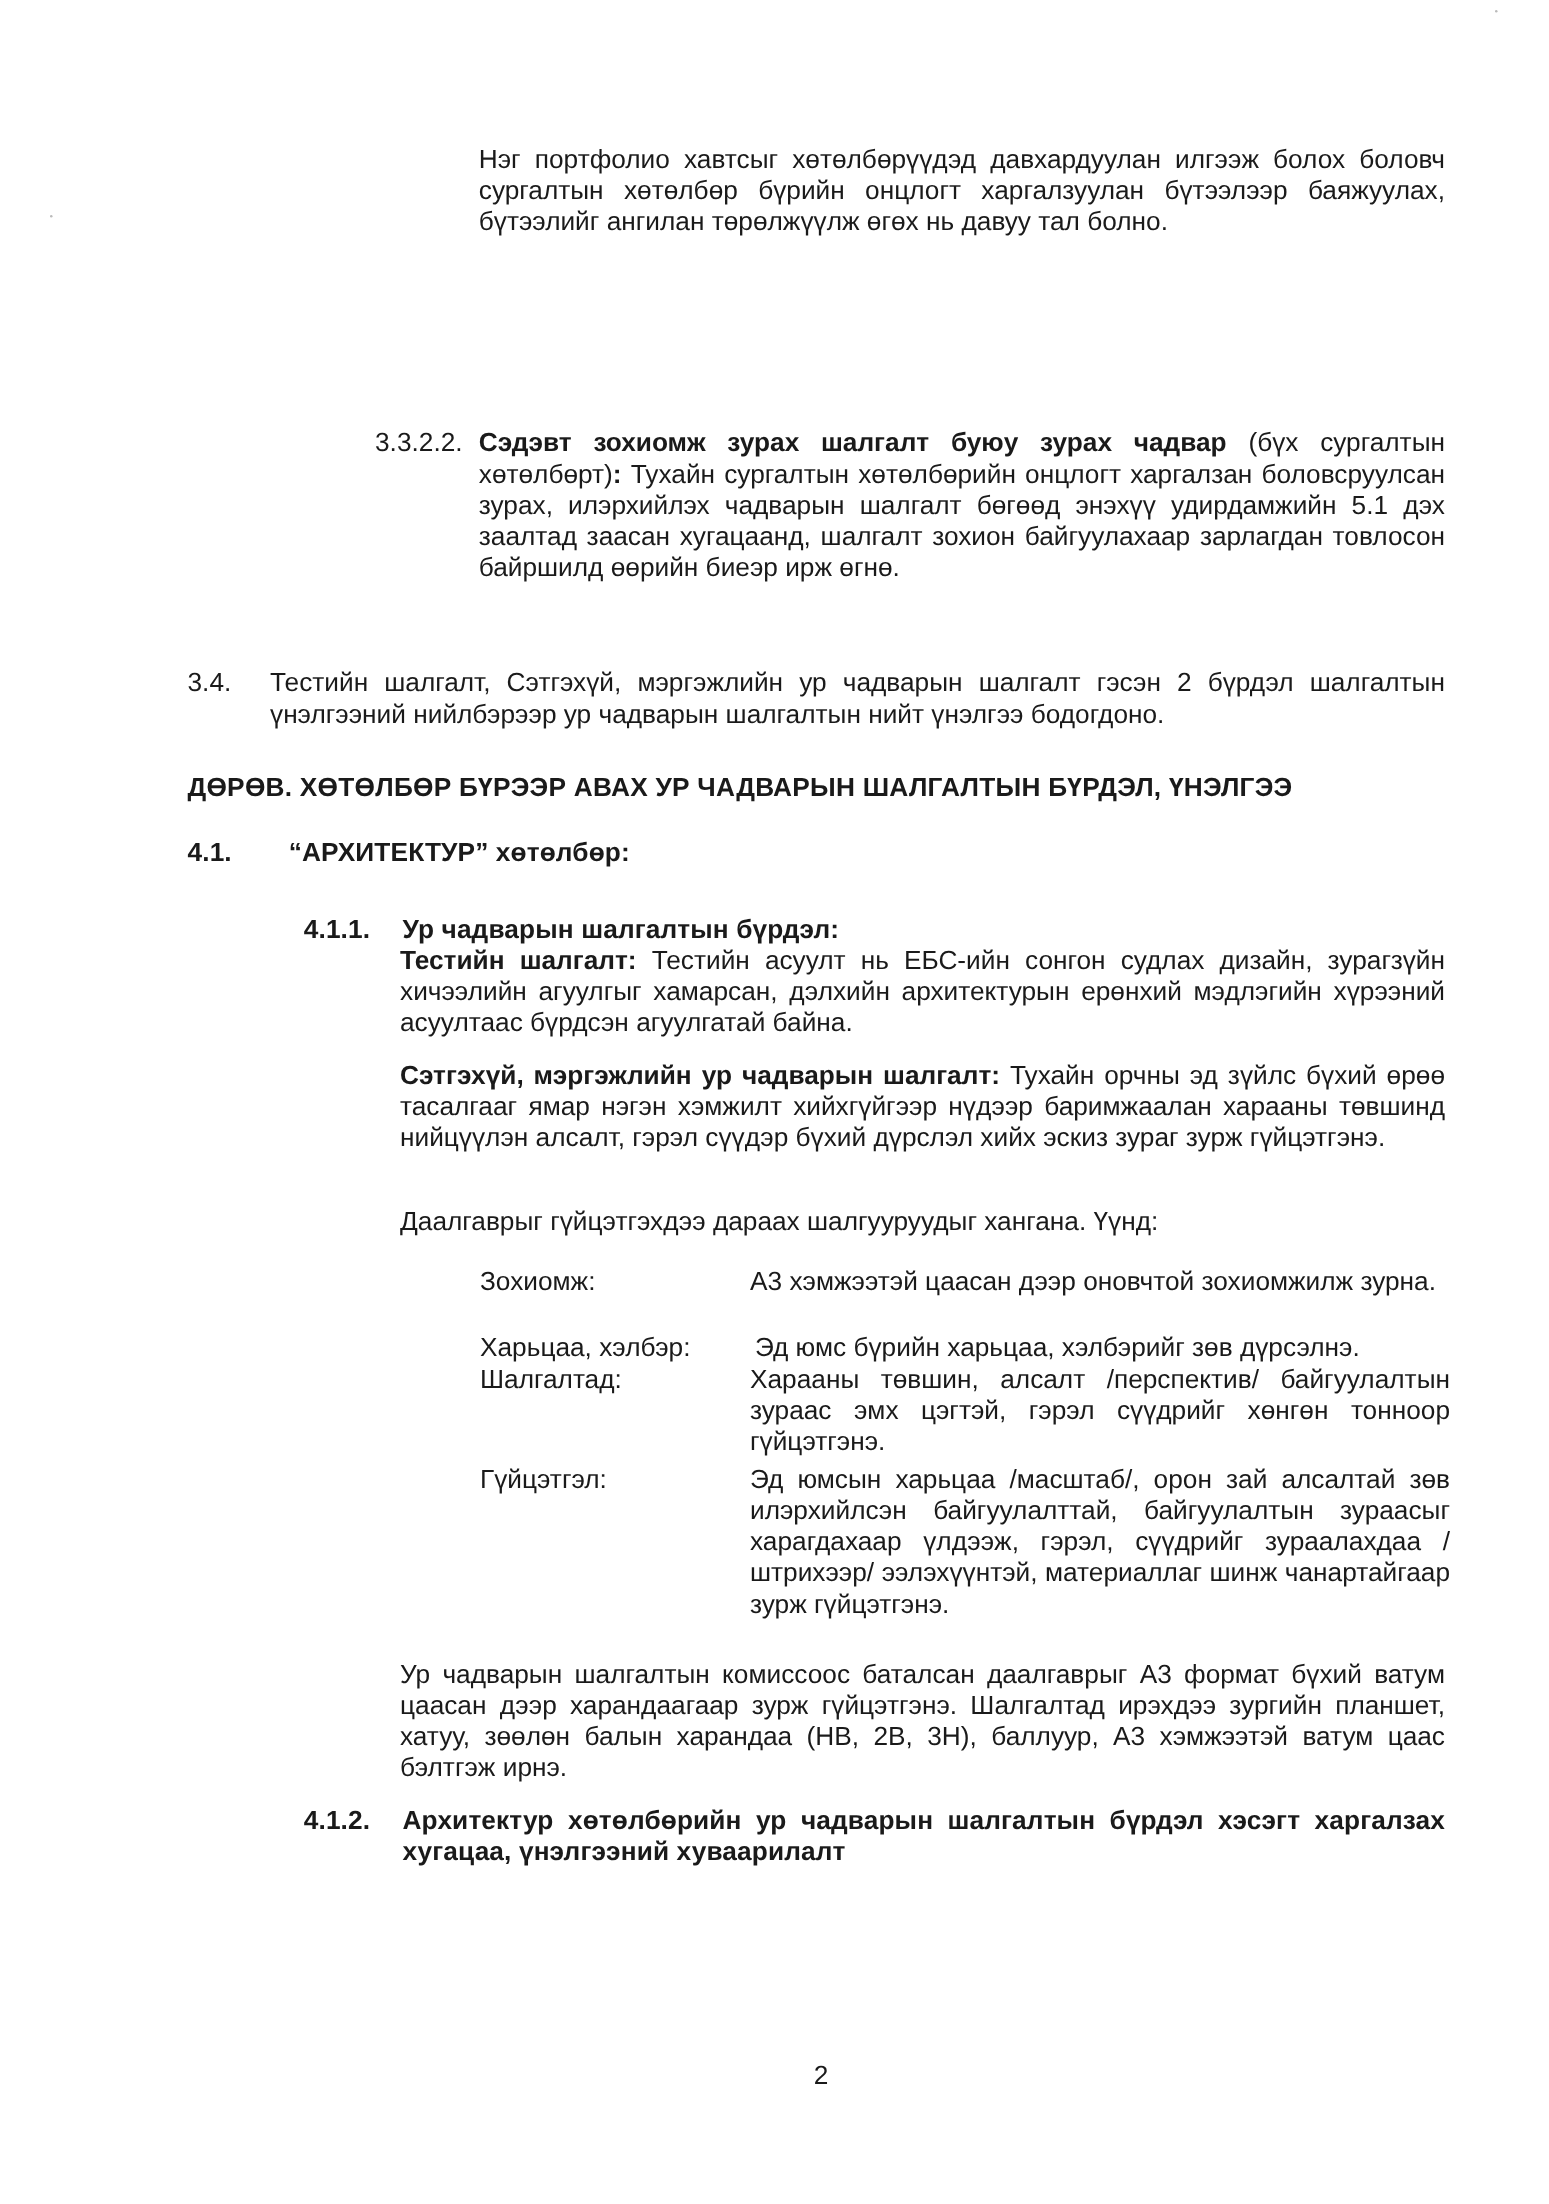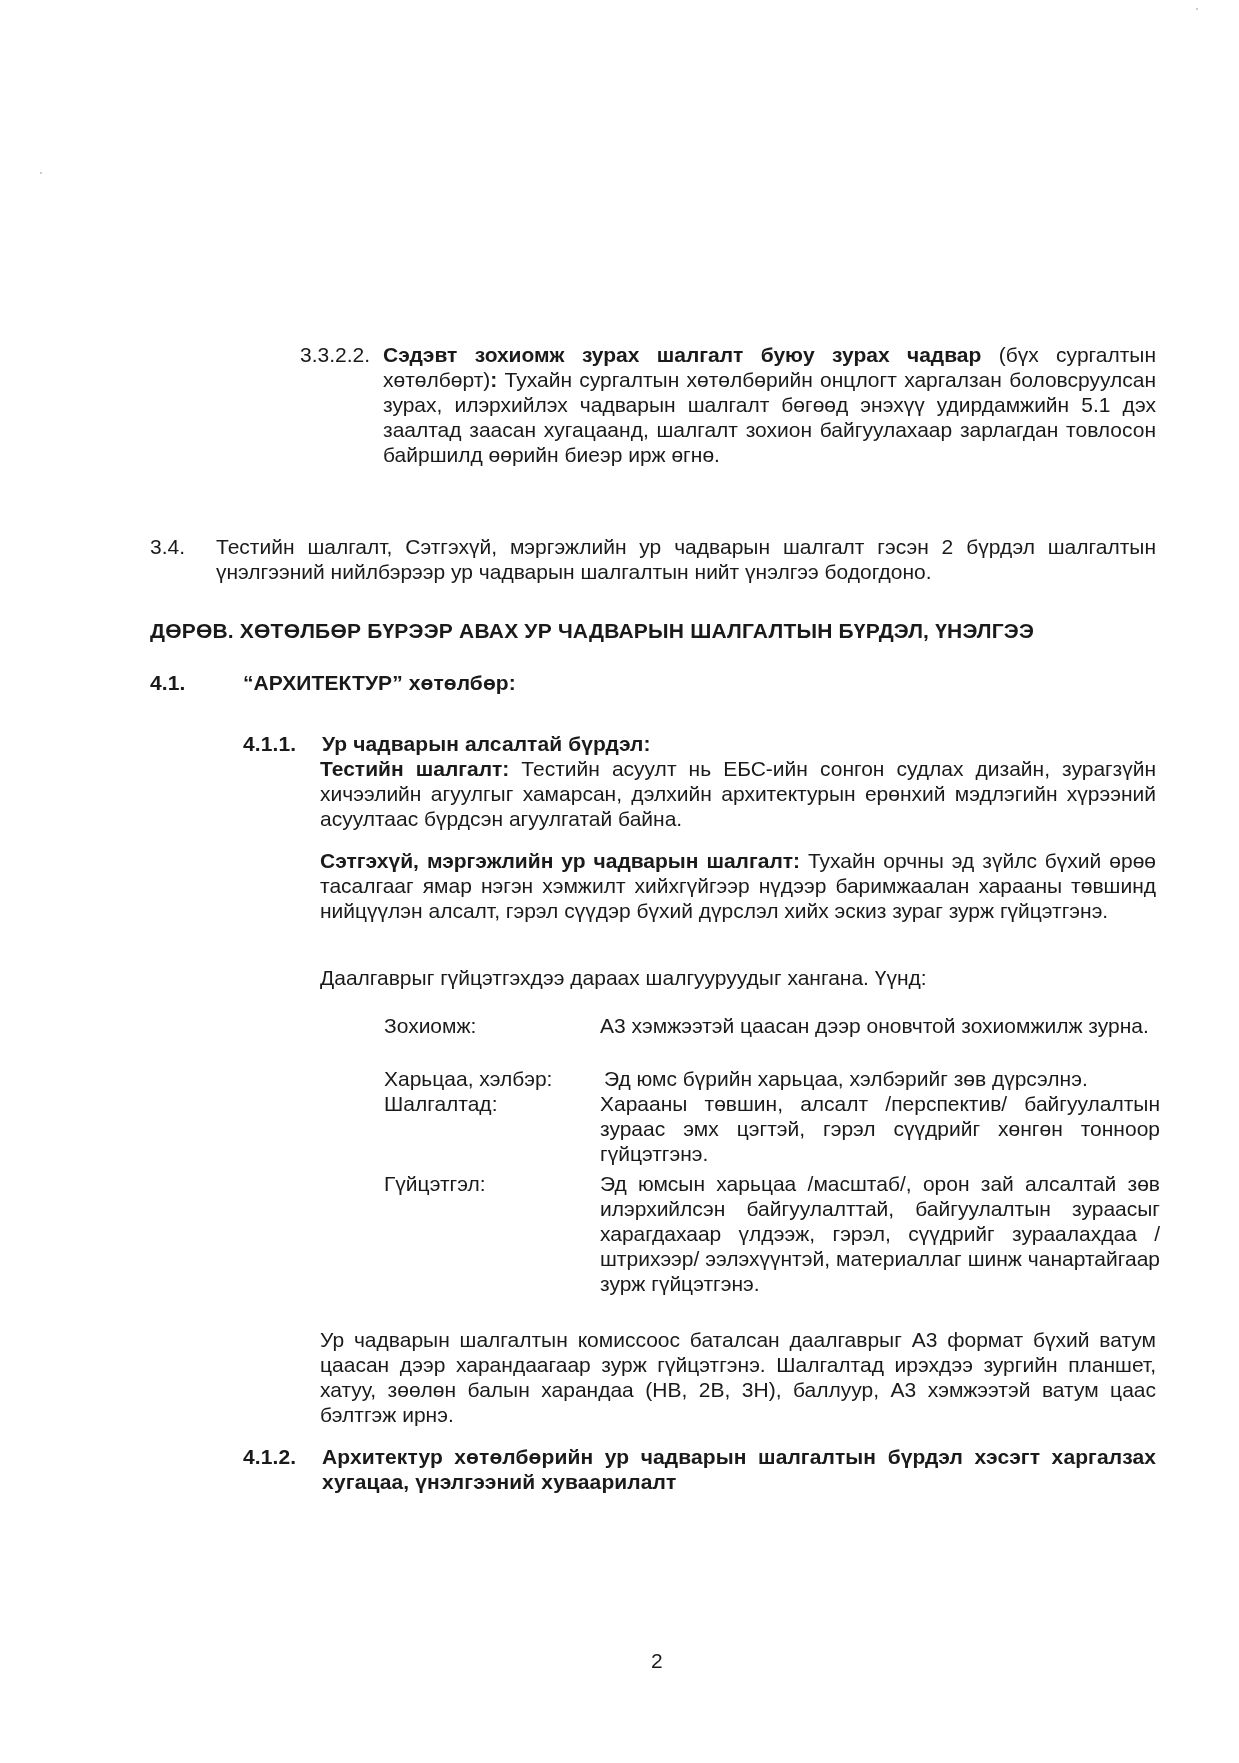--- a/index.html
+++ b/index.html
@@ -18,37 +18,38 @@
   .pagenum { font-size: 21px; }
   .scanmark { position:absolute; width:2px; height:2px; background:#bbb; border-radius:1px; }
 </style>
 </head>
 <body>
 
 <div class="scanmark" style="left:40px;top:172px;"></div>
 <div class="scanmark" style="left:1196px;top:8px;"></div>
 
 <div class="abs just" style="left:383px;top:115px;width:773px;">
+  <p class="para">Нэг портфолио хавтсыг хөтөлбөрүүдэд давхардуулан илгээж болох боловч сургалтын хөтөлбөр бүрийн онцлогт харгалзуулан бүтээлээр баяжуулах, бүтээлийг ангилан төрөлжүүлж өгөх нь давуу тал болно.</p>
 </div>
 
 <div class="abs" style="left:300px;top:342px;">3.3.2.2.</div>
 <div class="abs just" style="left:383px;top:342px;width:773px;">
   <span class="b">Сэдэвт зохиомж зурах шалгалт буюу зурах чадвар</span><span> (бүх сургалтын хөтөлбөрт)</span><span class="b">:</span><span> Тухайн сургалтын хөтөлбөрийн онцлогт харгалзан боловсруулсан зурах, илэрхийлэх чадварын шалгалт бөгөөд энэхүү удирдамжийн 5.1 дэх заалтад заасан хугацаанд, шалгалт зохион байгуулахаар зарлагдан товлосон байршилд өөрийн биеэр ирж өгнө.</span>
 </div>
 
 <div class="abs" style="left:150px;top:534px;">3.4.</div>
 <div class="abs just" style="left:216px;top:534px;width:940px;">Тестийн шалгалт, Сэтгэхүй, мэргэжлийн ур чадварын шалгалт гэсэн 2 бүрдэл шалгалтын үнэлгээний нийлбэрээр ур чадварын шалгалтын нийт үнэлгээ бодогдоно.</div>
 
 <div class="abs heading" style="left:150px;top:618px;width:1010px;letter-spacing:0.2px;">ДӨРӨВ.  ХӨТӨЛБӨР БҮРЭЭР АВАХ УР ЧАДВАРЫН ШАЛГАЛТЫН БҮРДЭЛ, ҮНЭЛГЭЭ</div>
 
 <div class="abs heading" style="left:150px;top:670px;">4.1.</div>
-<div class="abs heading" style="left:243px;top:670px;">“АРХИТЕКТУР” хөтөлбөр:</div>
+<div class="abs heading" style="left:231px;top:670px;">“АРХИТЕКТУР” хөтөлбөр:</div>
 
 <div class="abs heading" style="left:243px;top:731px;">4.1.1.</div>
-<div class="abs heading" style="left:322px;top:731px;">Ур чадварын алсалтай бүрдэл:</div>
+<div class="abs heading" style="left:322px;top:731px;">Ур чадварын шалгалтын бүрдэл:</div>
 
 <div class="abs just" style="left:320px;top:756px;width:836px;">
   <span class="b">Тестийн шалгалт:</span><span> Тестийн асуулт нь ЕБС-ийн сонгон судлах дизайн, зурагзүйн хичээлийн агуулгыг хамарсан, дэлхийн архитектурын ерөнхий мэдлэгийн хүрээний асуултаас бүрдсэн агуулгатай байна.</span>
 </div>
 
 <div class="abs just" style="left:320px;top:848px;width:836px;">
   <span class="b">Сэтгэхүй, мэргэжлийн ур чадварын шалгалт:</span><span> Тухайн орчны эд зүйлс бүхий өрөө тасалгааг ямар нэгэн хэмжилт хийхгүйгээр нүдээр баримжаалан харааны төвшинд нийцүүлэн алсалт, гэрэл сүүдэр бүхий дүрслэл хийх эскиз зураг зурж гүйцэтгэнэ.</span>
 </div>
 
 <div class="abs" style="left:320px;top:965px;width:836px;">Даалгаврыг гүйцэтгэхдээ дараах шалгууруудыг хангана. Үүнд:</div>

